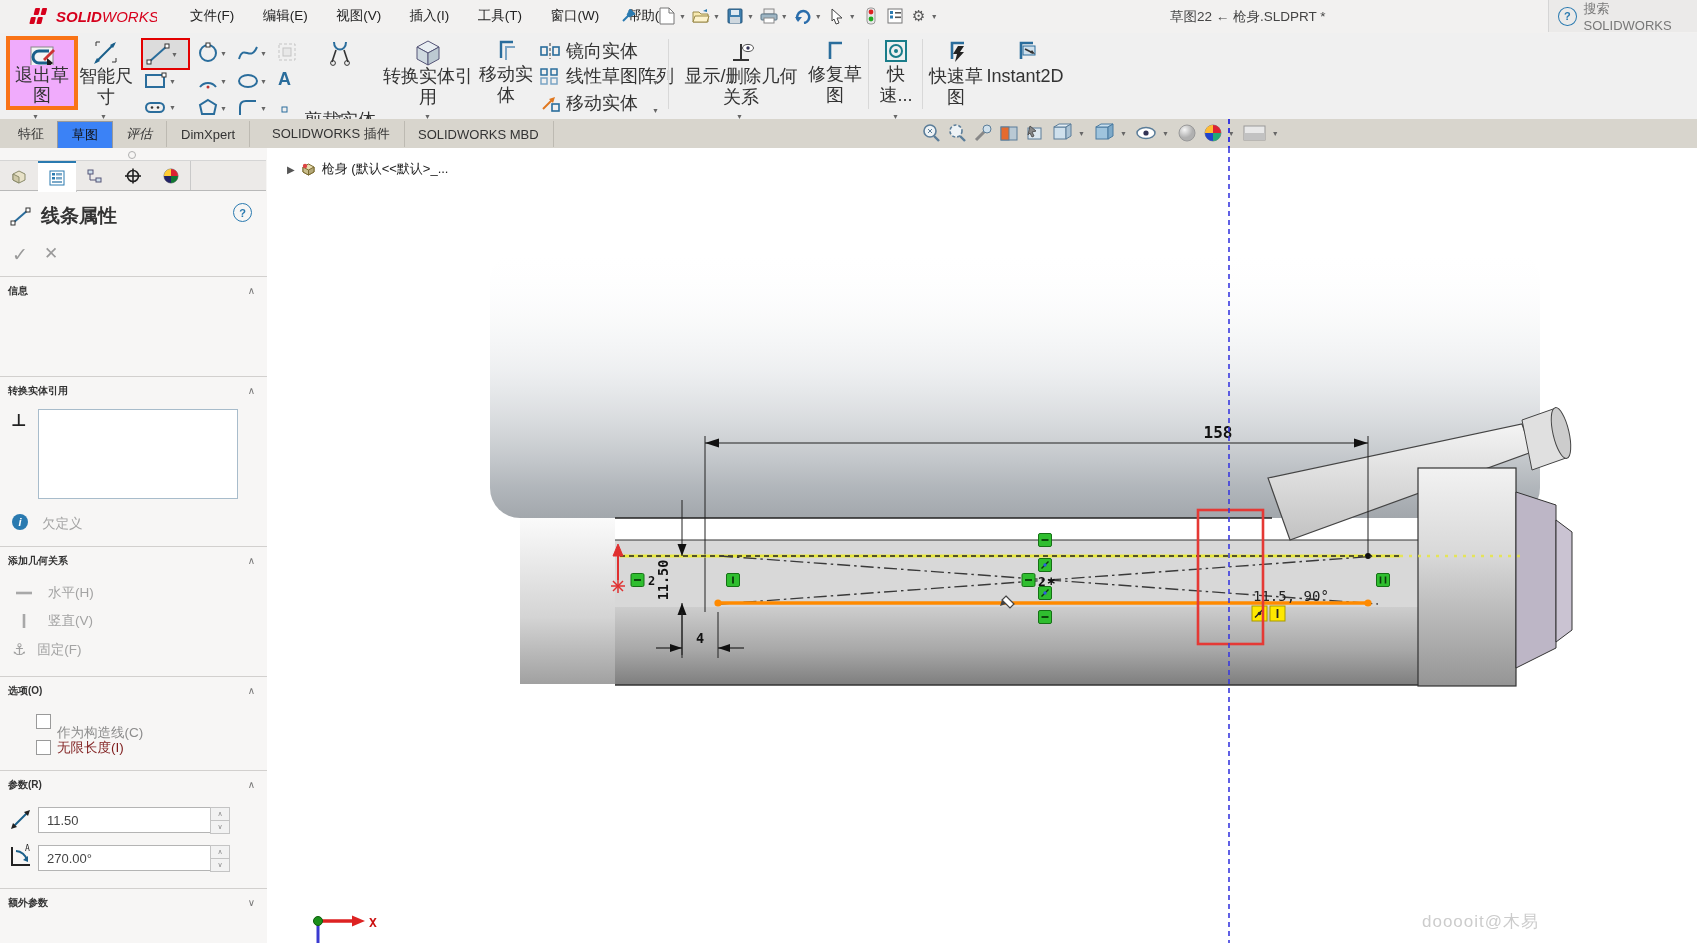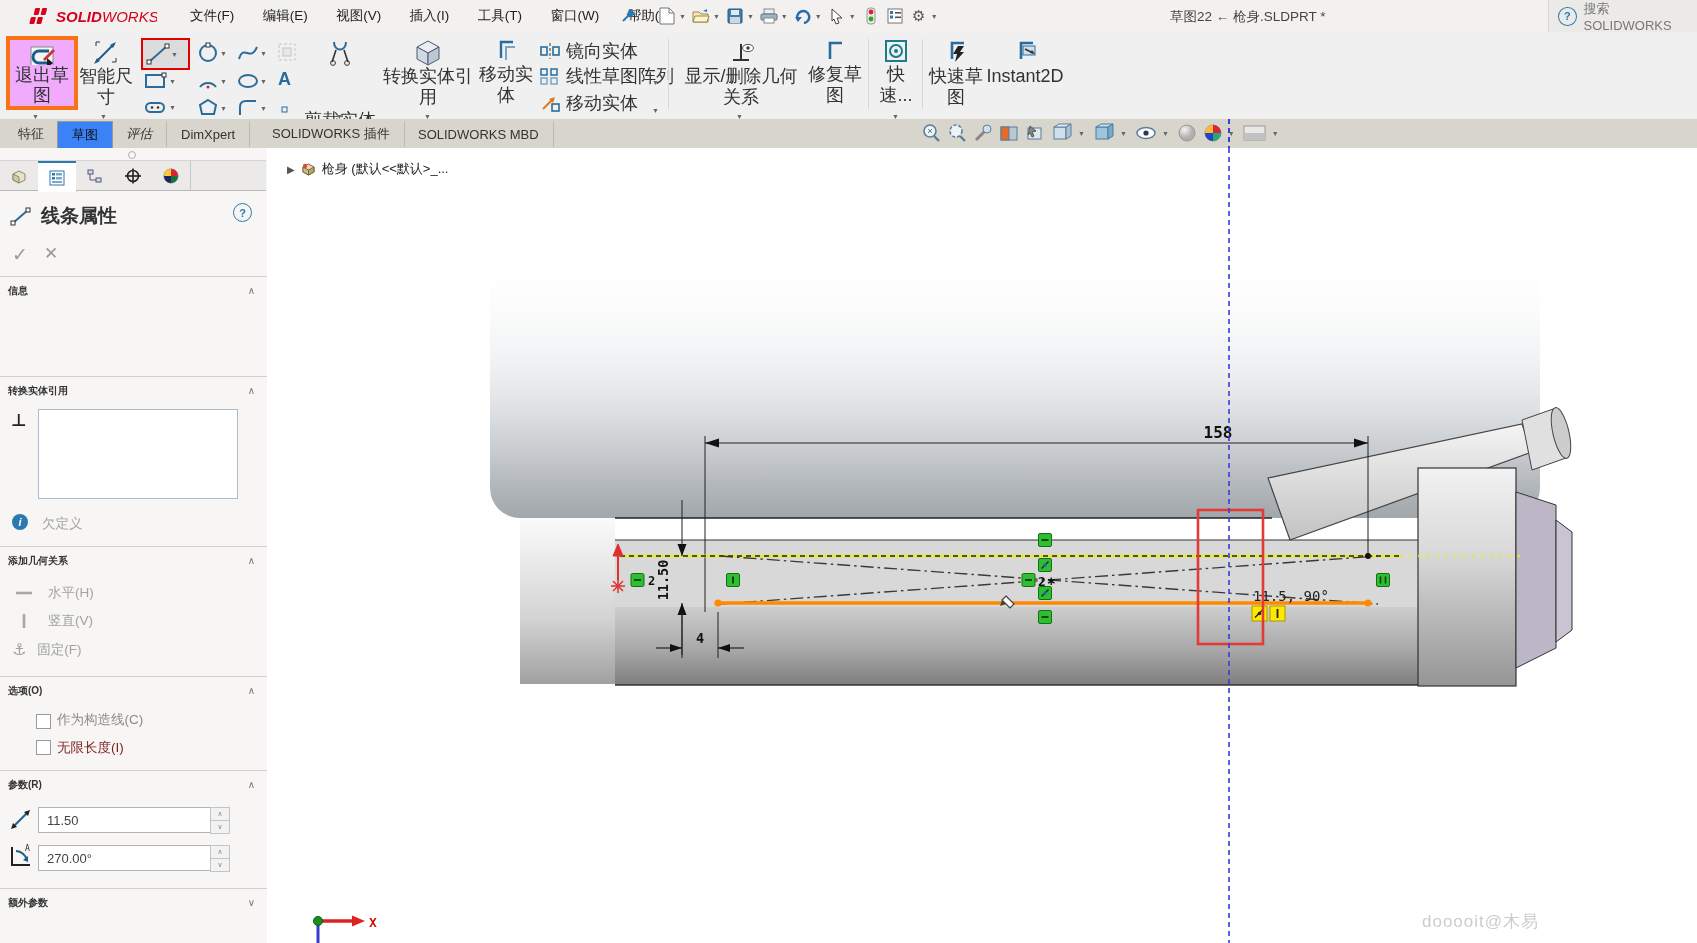--- a/index.html
+++ b/index.html
@@ -521,21 +521,21 @@
     </div>
     <div class="abs" style="left:12px;top:492px;display:flex;align-items:center;gap:11px;">
       <span style="font-size:16px;color:#a0a0a0;">⚓</span>
       <span class="pm-disabled">固定(F)</span>
     </div>
 
     <div class="pm-divider" style="top:528px;"></div>
     <span class="pm-header" style="top:536px;">选项(O)</span>
     <span class="chev" style="top:537px;">∧</span>
     <span class="pm-check" style="left:36px;top:566px;"></span>
-    <span class="abs pm-disabled" style="left:57px;top:563px;color:#8c8c8c;">作为构造线(C)</span>
+    <span class="abs pm-disabled" style="left:57px;top:576px;color:#8c8c8c;">作为构造线(C)</span>
     <span class="pm-check" style="left:36px;top:592px;"></span>
     <span class="abs pm-disabled" style="left:57px;top:591px;color:#7f1d1d;">无限长度(I)</span>
 
     <div class="pm-divider" style="top:622px;"></div>
     <span class="pm-header" style="top:630px;">参数(R)</span>
     <span class="chev" style="top:631px;">∧</span>
     <svg class="abs" style="left:9px;top:659px;" width="24" height="24">
       <line x1="4" y1="20" x2="19" y2="5" stroke="#1a5f8a" stroke-width="2"></line>
       <polygon points="2,22 8,20 4,16" fill="#222"></polygon>
         <polygon points="21,3 15,5 19,9" fill="#222"></polygon>

